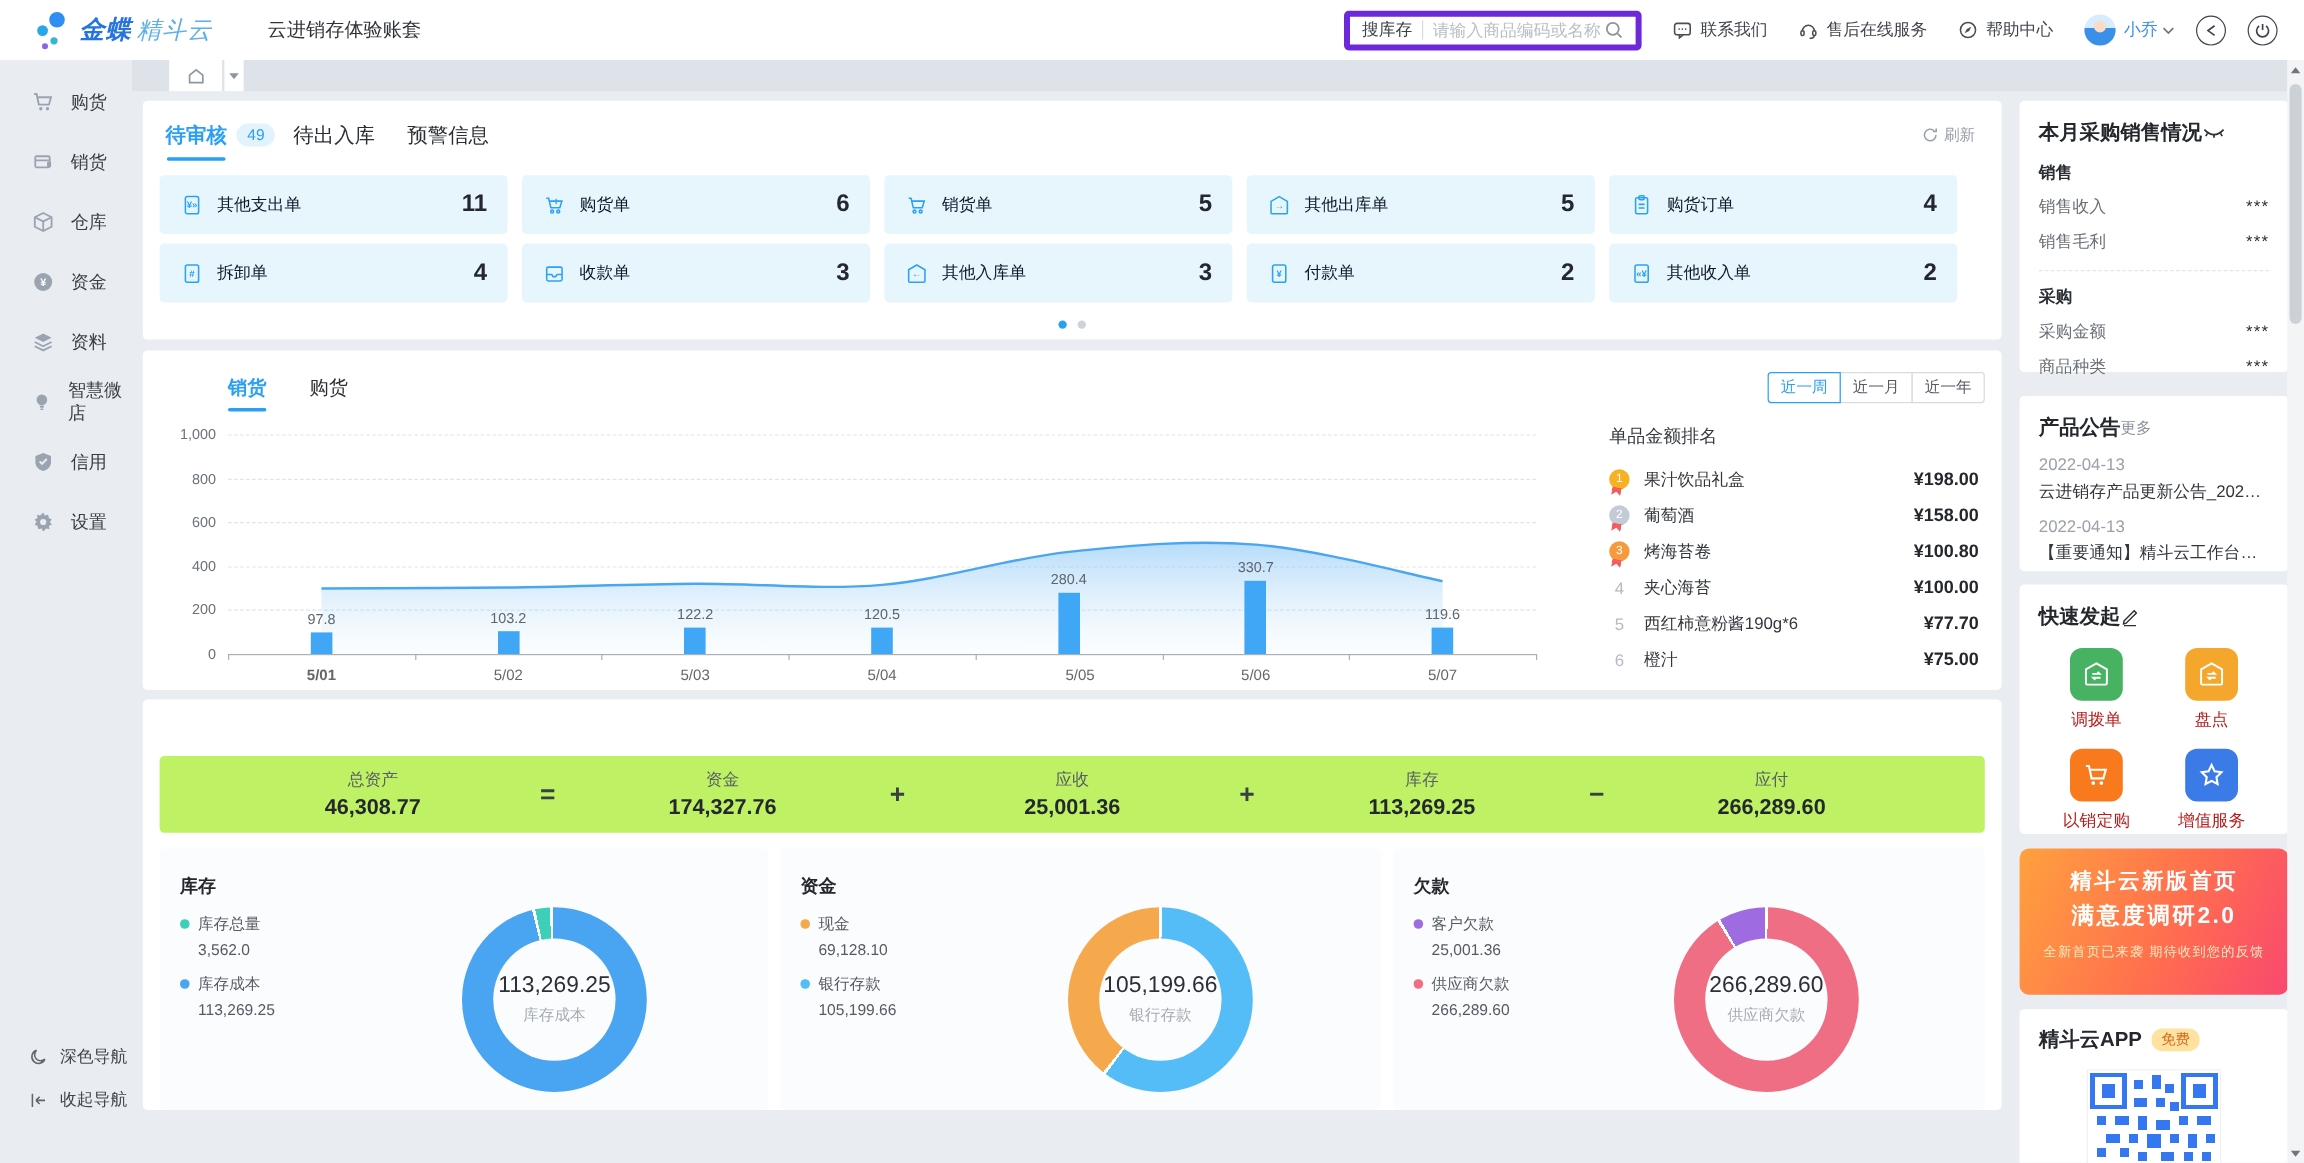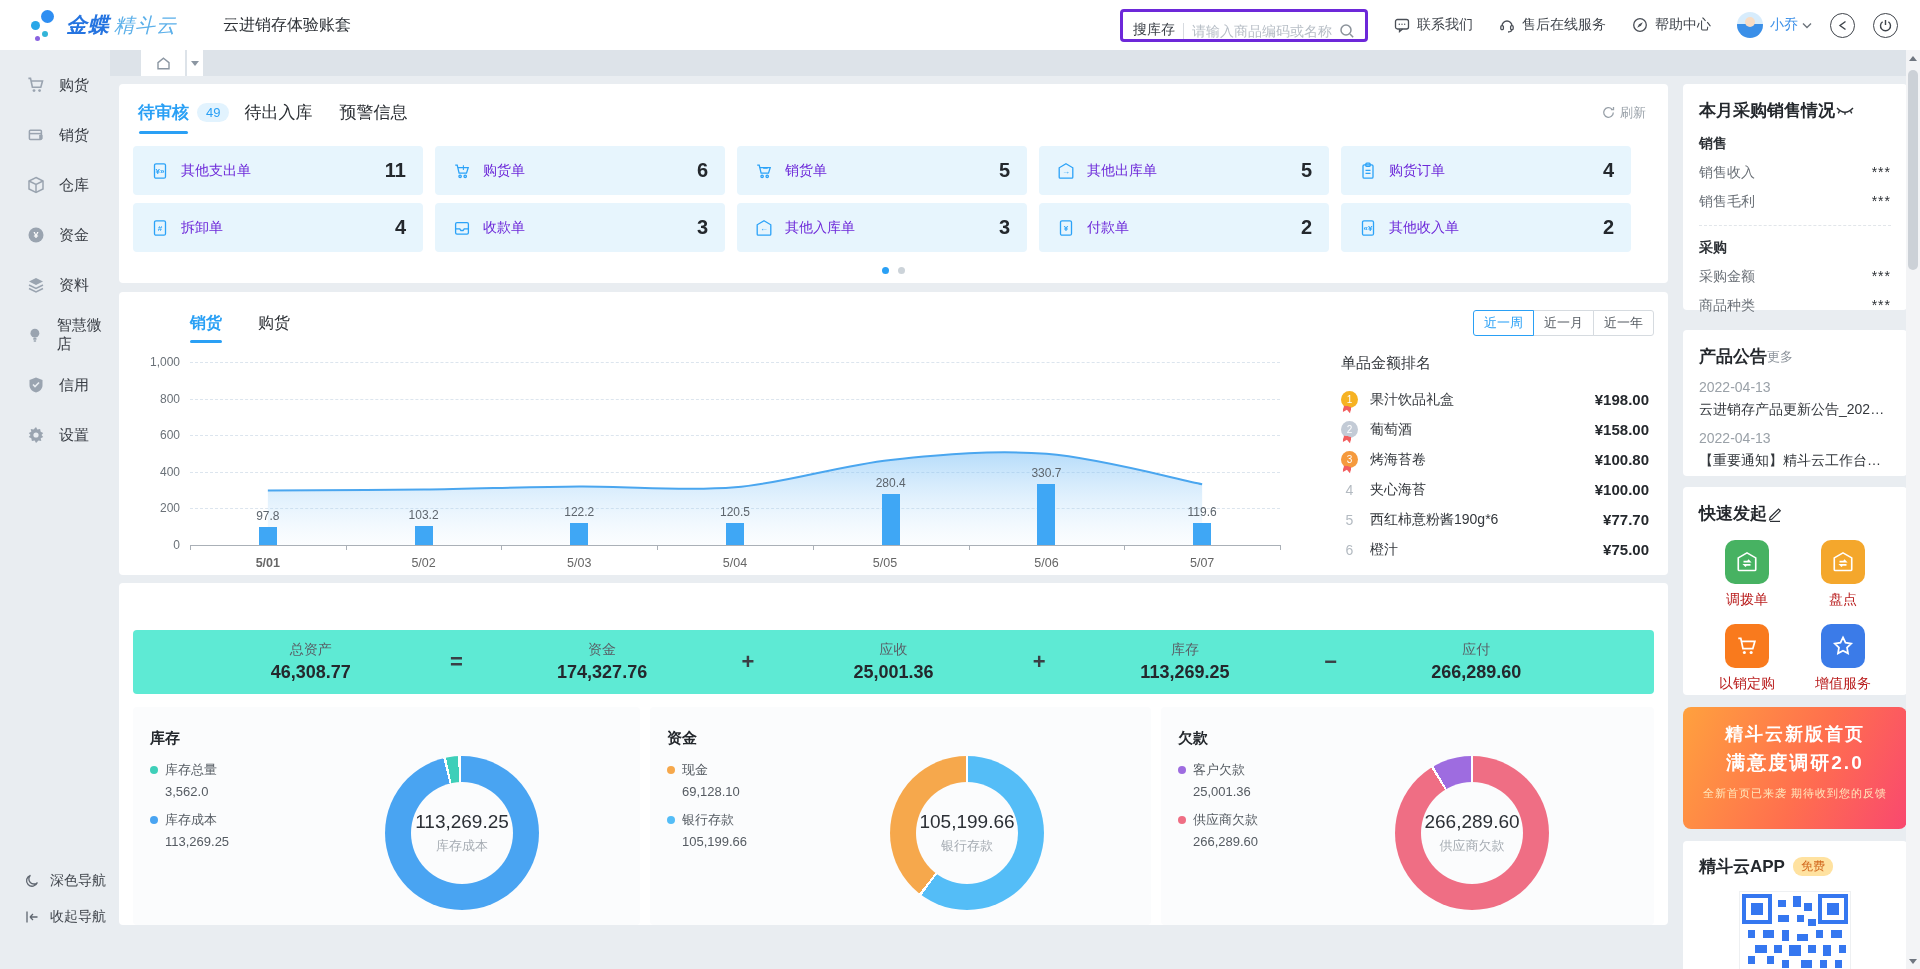--- a/index.html
+++ b/index.html
@@ -10,21 +10,21 @@
 #hdr{position:absolute;left:0;top:0;width:1920px;height:50px;background:#fff;display:flex;align-items:center;padding:0 22px 0 28px;z-index:10}
 .logo-dots{position:relative;width:30px;height:36px;flex:none}
 .logo-dots i{position:absolute;border-radius:50%}
 .ld1{width:13px;height:13px;background:#2e8ef2;top:3px;left:13px}
 .ld2{width:9px;height:9px;background:#29a7e8;top:14px;left:3px}
 .ld3{width:6px;height:6px;background:#33b4d8;top:24px;left:14px}
 .ld4{width:5px;height:5px;background:#8a63e0;top:29px;left:7px}
 .logo-cn{font-size:21px;font-weight:bold;font-style:italic;color:#2574e0;margin-left:8px;letter-spacing:1px}
 .logo-cloud{font-size:20px;font-style:italic;color:#5cb0ea;margin-left:4px;letter-spacing:1px}
 .acct{margin-left:46px;font-size:16px;color:#2f3338}
-.search-box{margin-left:auto;display:flex;align-items:flex-end;height:33px;width:248px;border:3px solid #6d28d9;border-radius:4px;padding:0 10px;background:#fff}
+.search-box{margin-left:auto;display:flex;align-items:center;height:33px;width:248px;border:5px solid #6d28d9;border-radius:4px;padding:0 10px;background:#fff}
 .search-prefix{font-size:14px;color:#3c4148;white-space:nowrap}
 .search-div{width:1px;height:16px;background:#d7dbe0;margin:0 8px}
 .search-input{border:none;outline:none;flex:1;min-width:0;font-size:14px;color:#333;background:transparent}
 .search-input::placeholder{color:#b7bec6}
 .hdr-link{display:flex;align-items:center;gap:7px;margin-left:26px;font-size:14px;color:#41464d;cursor:pointer;white-space:nowrap}
 .avatar{width:26px;height:26px;border-radius:50%;margin-left:26px;background:linear-gradient(180deg,#d7ecfc 45%,#3a8fe8 45%);position:relative;overflow:hidden;flex:none}
 .avatar::before{content:"";position:absolute;left:8px;top:5px;width:10px;height:10px;border-radius:50%;background:#f8dcc4}
 .uname{color:#3a8fe8;font-size:14px;margin-left:7px;cursor:pointer}
 .chev{margin-left:4px;cursor:pointer}
 .circle-btn{width:25px;height:25px;border:1.5px solid #3f444b;border-radius:50%;margin-left:18px;display:flex;align-items:center;justify-content:center;cursor:pointer;flex:none}
@@ -43,21 +43,21 @@
 #p-todo{left:119px;top:84px;width:1549px;height:199px}
 .todo-head{display:flex;align-items:center;padding:17px 22px 0 19px}
 .t-tab{font-size:17px;color:#2b2f34;cursor:pointer}
 .t-tab.active{color:#2aa0f5;font-weight:bold;position:relative}
 .t-tab.active::after{content:"";position:absolute;left:1px;right:1px;bottom:-10px;height:3px;border-radius:2px;background:#2aa0f5}
 .t-badge{margin-left:8px;background:#e2f3fe;color:#2aa0f5;font-size:13px;border-radius:10px;padding:2px 9px;cursor:pointer}
 .tm1{margin-left:15px}.tm2{margin-left:27px}
 .refresh{margin-left:auto;color:#99a1a9;font-size:13px;display:flex;align-items:center;gap:5px;cursor:pointer}
 #todo-cards{position:absolute;left:14px;top:62px;display:grid;grid-template-columns:repeat(5,290px);grid-auto-rows:49px;gap:8px 12px}
 .card{background:#e7f5fd;border-radius:4px;display:flex;align-items:center;padding:0 17px;cursor:pointer}
-.card .lb{font-size:14px;color:#6d28d9;margin-left:11px}
+.card .lb{font-size:14px;color:#0f172a;margin-left:11px}
 .card .ct{margin-left:auto;font-size:20px;font-weight:bold;color:#24282d}
 .dots{position:absolute;bottom:9px;left:0;right:0;display:flex;justify-content:center;gap:9px}
 .dot{width:7px;height:7px;border-radius:50%;background:#ccd3d9;cursor:pointer}
 .dot.on{background:#2aa0f5}
 
 #p-chart{left:119px;top:292px;width:1549px;height:283px}
 .ch-head{display:flex;align-items:center;padding:18px 8px 0 71px}
 .c-tab{font-size:16px;color:#2b2f34;cursor:pointer}
 .c-tab.active{color:#2aa0f5;font-weight:bold;position:relative}
 .c-tab.active::after{content:"";position:absolute;left:0;right:0;bottom:-9px;height:3px;border-radius:2px;background:#2aa0f5}
@@ -82,21 +82,21 @@
 .rrow{display:flex;align-items:center;height:19px}
 .medal{width:17px;height:17px;border-radius:50%;display:flex;align-items:center;justify-content:center;font-size:10px;color:#fff;position:relative;z-index:0;flex:none}
 .medal::before{content:"";position:absolute;left:2px;bottom:-5px;width:8px;height:7px;background:#f25e5e;clip-path:polygon(0 0,100% 0,100% 100%,50% 55%,0 100%);z-index:-1;transform:rotate(10deg)}
 .rnum{width:17px;text-align:center;font-size:14px;color:#b3bac1;flex:none}
 .rname{margin-left:12px;font-size:14px;color:#33373c;white-space:nowrap;overflow:hidden;text-overflow:ellipsis}
 .ramt{margin-left:auto;font-size:15px;font-weight:bold;color:#24282d}
 
 #p-assets{left:119px;top:583px;width:1549px;height:342px}
 .as-head{display:flex;align-items:center;gap:8px;padding:16px 0 0 15px}
 .as-title{font-size:16px;font-weight:bold;color:#24282d}
-.summary{position:absolute;left:14px;top:47px;width:1521px;height:64px;background:#5eead4;border-radius:4px;display:flex;align-items:center;padding:0 55px}
+.summary{position:absolute;left:14px;top:47px;width:1521px;height:64px;background:#bef264;border-radius:4px;display:flex;align-items:center;padding:0 55px}
 .sgrp{flex:1;text-align:center}
 .sgl{font-size:14px;color:#595f66}
 .sgv{font-size:18px;font-weight:bold;color:#24282d;margin-top:3px}
 .sop{width:46px;text-align:center;font-size:22px;font-weight:bold;color:#3a3f45}
 .sub{position:absolute;top:124px;height:218px;background:#fbfcfd;border-radius:4px}
 #sub0{left:14px;width:507px}
 #sub1{left:531px;width:501px}
 #sub2{left:1042px;width:493px}
 .sub-title{font-size:15px;font-weight:bold;color:#24282d;padding:22px 0 0 17px}
 .leg{padding:13px 0 0 17px}
@@ -485,21 +485,21 @@
       <div class="bval" style="left: 198.571px; top: 146.114px;">103.2</div>
       <div class="xlab" style="left: 193.571px;">5/02</div>
       <div class="bar" style="left: 380.286px; top: 160.637px; height: 22.3626px;"></div>
       <div class="bval" style="left: 354.286px; top: 142.637px;">122.2</div>
       <div class="xlab" style="left: 349.286px;">5/03</div>
       <div class="bar" style="left: 536px; top: 160.948px; height: 22.0515px;"></div>
       <div class="bval" style="left: 510px; top: 142.948px;">120.5</div>
       <div class="xlab" style="left: 505px;">5/04</div>
       <div class="bar" style="left: 691.714px; top: 131.687px; height: 51.3132px;"></div>
       <div class="bval" style="left: 665.714px; top: 113.687px;">280.4</div>
-      <div class="xlab" style="left: 655px;">5/05</div>
+      <div class="xlab" style="left: 670px;">5/05</div>
       <div class="bar" style="left: 847.429px; top: 122.482px; height: 60.5181px;"></div>
       <div class="bval" style="left: 821.429px; top: 104.482px;">330.7</div>
       <div class="xlab" style="left: 816.429px;">5/06</div>
       <div class="bar" style="left: 1003.14px; top: 161.113px; height: 21.8868px;"></div>
       <div class="bval" style="left: 977.143px; top: 143.113px;">119.6</div>
       <div class="xlab" style="left: 972.143px;">5/07</div>
     </div>
 
   <div class="rank">
     <div class="rank-title">单品金额排名</div>

